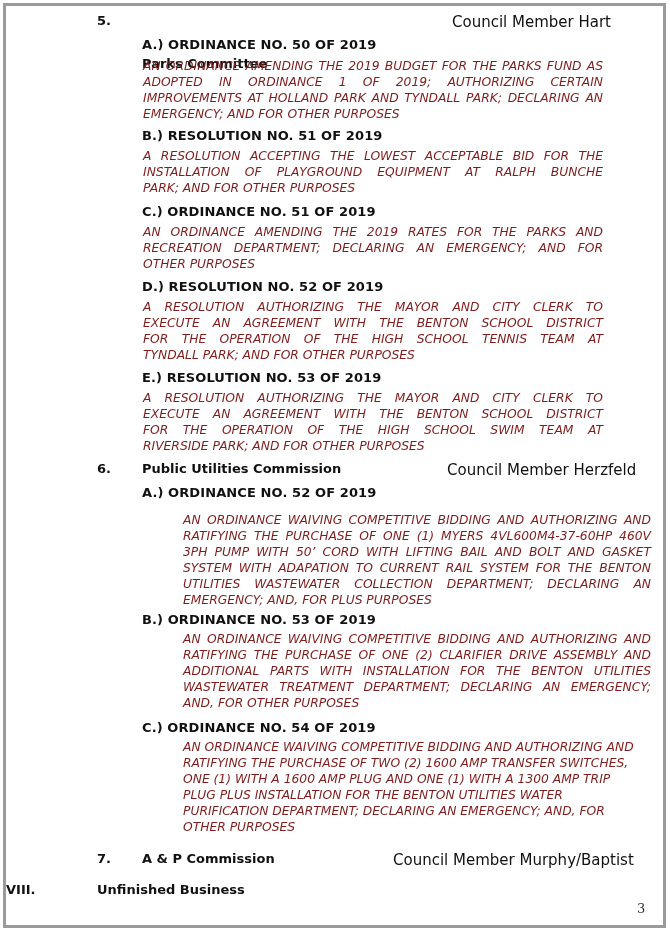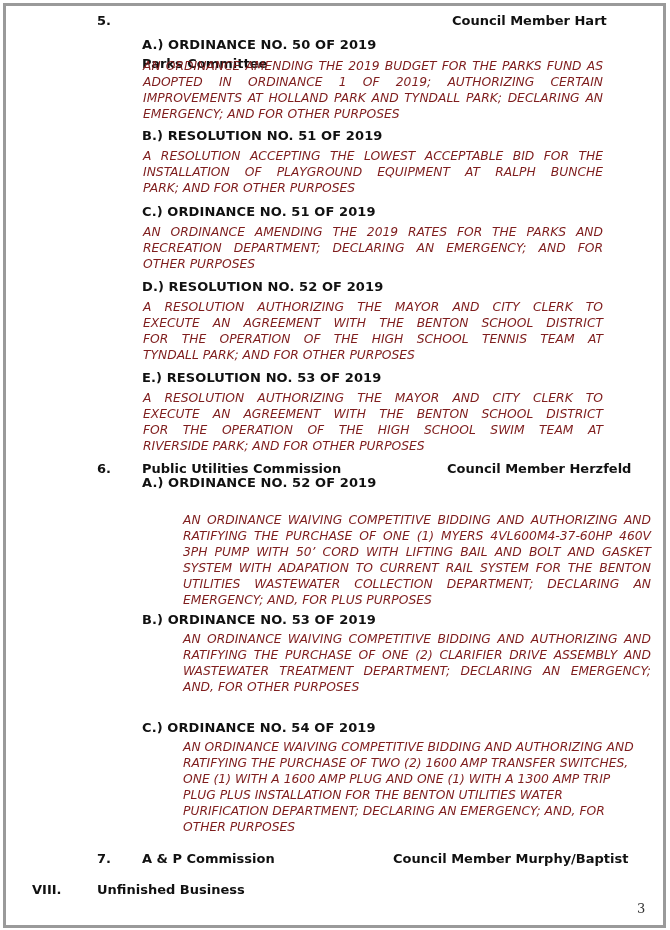--- a/index.html
+++ b/index.html
@@ -1,21 +1,21 @@
 <!DOCTYPE html>
 <html><head>
 <meta charset="utf-8">
 <style>
   html, body { margin: 0; padding: 0; background: #ffffff; }
   body { width: 670px; height: 930px; position: relative; overflow: hidden; font-family: "DejaVu Sans", sans-serif; color: #111; }
   .page { position: absolute; left: 3px; top: 3px; width: 657px; height: 919px; border: 3px solid #9a9a9a; box-sizing: content-box; }
   .abs { position: absolute; white-space: nowrap; }
   .num { font-weight: bold; font-size: 13px; }
   .sec-title { font-weight: bold; font-size: 13px; }
-  .sponsor { font-weight: bold; font-size: 13px; }
+  .sponsor { font-weight: normal; font-size: 15px; }
   .item-title { font-weight: bold; font-size: 13px; letter-spacing: 0.1px; }
   .body-text { font-style: italic; font-size: 12.3px; line-height: 16px; color: #7f1d1d; white-space: normal; width: 460px; text-align: justify; text-align-last: left; }
   .body-text.wide { width: 468px; margin-left: 40px; }
   .body-text .ln { display: block; text-align: justify; text-align-last: justify; white-space: nowrap; overflow: visible; }
   .body-text .ln.last { text-align-last: left; }
   .pageno { font-family: "DejaVu Serif", serif; font-size: 13px; color: #333; }
 </style>
 </head>
 <body>
 
@@ -60,48 +60,49 @@
   <span class="ln">A RESOLUTION AUTHORIZING THE MAYOR AND CITY CLERK TO</span>
   <span class="ln">EXECUTE AN AGREEMENT WITH THE BENTON SCHOOL DISTRICT</span>
   <span class="ln">FOR THE OPERATION OF THE HIGH SCHOOL SWIM TEAM AT</span>
   <span class="ln last">RIVERSIDE PARK; AND FOR OTHER PURPOSES</span>
 </div>
 
 <div class="abs num" style="left:97px; top:461px;">6.</div>
 <div class="abs sec-title" style="left:142px; top:461px;">Public Utilities Commission</div>
 <div class="abs sponsor" style="left:447px; top:461px;text-align:right;">Council Member Herzfeld</div>
 
-<div class="abs item-title" style="left:142px; top:475px;">A.)  ORDINANCE NO. 52 OF 2019</div>
+<div class="abs item-title" style="left:142px; top:485px;">A.)  ORDINANCE NO. 52 OF 2019</div>
 <div class="abs body-text wide" style="left:143px; top:512px;">
   <span class="ln">AN ORDINANCE WAIVING COMPETITIVE BIDDING AND AUTHORIZING AND</span>
   <span class="ln">RATIFYING THE PURCHASE OF ONE (1) MYERS 4VL600M4-37-60HP 460V</span>
   <span class="ln">3PH PUMP WITH 50’ CORD WITH LIFTING BAIL AND BOLT AND GASKET</span>
   <span class="ln">SYSTEM WITH ADAPATION TO CURRENT RAIL SYSTEM FOR THE BENTON</span>
   <span class="ln">UTILITIES WASTEWATER COLLECTION DEPARTMENT; DECLARING AN</span>
   <span class="ln last">EMERGENCY; AND, FOR PLUS PURPOSES</span>
 </div>
 
 <div class="abs item-title" style="left:142px; top:612px;">B.) ORDINANCE NO. 53 OF 2019</div>
 <div class="abs body-text wide" style="left:143px; top:631px;">
   <span class="ln">AN ORDINANCE WAIVING COMPETITIVE BIDDING AND AUTHORIZING AND</span>
   <span class="ln">RATIFYING THE PURCHASE OF ONE (2) CLARIFIER DRIVE ASSEMBLY AND</span>
+  <span class="ln">ADDITIONAL PARTS WITH INSTALLATION FOR THE BENTON UTILITIES</span>
   <span class="ln">WASTEWATER TREATMENT DEPARTMENT; DECLARING AN EMERGENCY;</span>
   <span class="ln last">AND, FOR OTHER PURPOSES</span>
 </div>
 
 <div class="abs item-title" style="left:142px; top:720px;">C.)  ORDINANCE NO. 54 OF 2019</div>
 <div class="abs body-text wide" style="left:143px; top:739px;">
   <span class="ln last">AN ORDINANCE WAIVING COMPETITIVE BIDDING AND AUTHORIZING AND</span>
   <span class="ln last">RATIFYING THE PURCHASE OF TWO (2) 1600 AMP TRANSFER SWITCHES,</span>
   <span class="ln last">ONE (1) WITH A 1600 AMP PLUG AND ONE (1) WITH A 1300 AMP TRIP</span>
   <span class="ln last">PLUG PLUS INSTALLATION FOR THE BENTON UTILITIES WATER</span>
   <span class="ln last">PURIFICATION DEPARTMENT; DECLARING AN EMERGENCY; AND, FOR</span>
   <span class="ln last">OTHER PURPOSES</span>
 </div>
 
 <div class="abs num" style="left:97px; top:851px;">7.</div>
 <div class="abs sec-title" style="left:142px; top:851px;">A &amp; P Commission</div>
 <div class="abs sponsor" style="left:393px; top:851px;">Council Member Murphy/Baptist</div>
 
-<div class="abs num" style="left:12px; top:882px;padding-left:20px;">VIII.</div>
+<div class="abs num" style="left:6px; top:882px;">VIII.</div>
 <div class="abs sec-title" style="left:97px; top:882px;">Unfinished Business</div>
 
 <div class="abs pageno" style="left:637px; top:901px;">3</div>
 
 </body></html>

